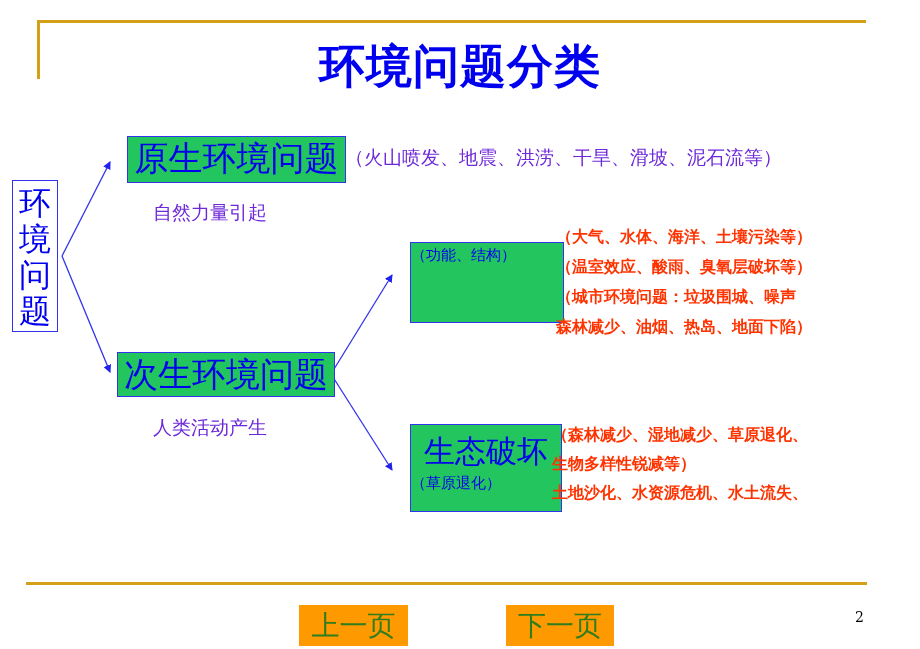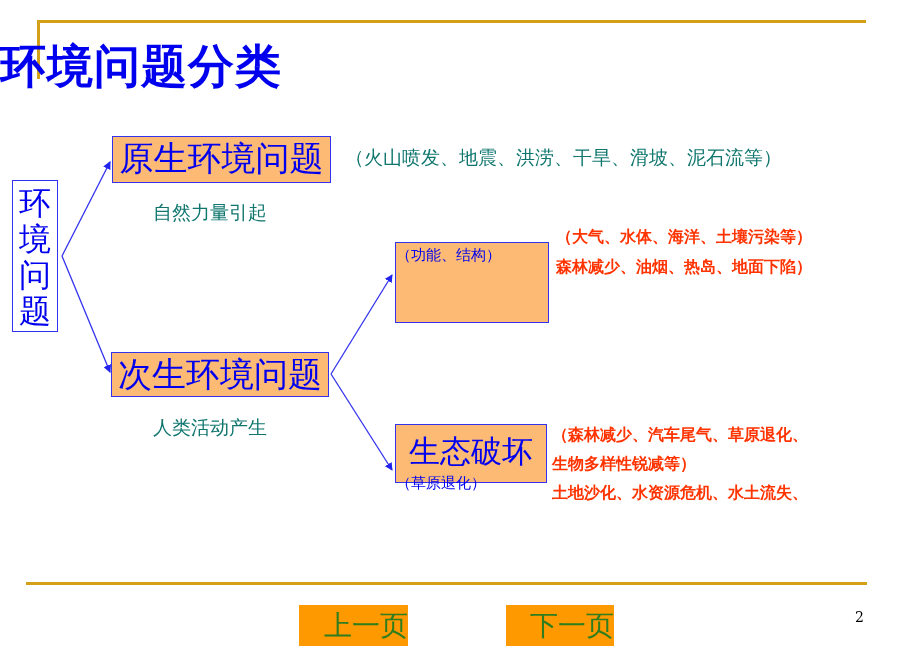--- a/index.html
+++ b/index.html
@@ -1,33 +1,33 @@
 <!DOCTYPE html>
 <html><head>
 <meta charset="utf-8">
 <style>
   html, body { margin:0; padding:0; background:#ffffff; }
   body { width:920px; height:649px; position:relative; overflow:hidden;
          font-family:"DejaVu Serif","Liberation Serif",serif; }
   .gold-h { position:absolute; height:3px; background:#d4a017; }
   .gold-v { position:absolute; width:3px; background:#d4a017; }
-  .title { position:absolute; left:0; width:920px; top:36px; text-align:left;
+  .title { position:absolute; left:0; width:920px; top:36px; text-align:center;
            font-family:"DejaVu Sans","Liberation Sans",sans-serif; font-weight:bold;
            font-size:46px; color:#0000ee; letter-spacing:1px; }
-  .box { position:absolute; border:1.5px solid #3333ee; box-sizing:border-box; color:#0000ee; background:#fdba74; }
+  .box { position:absolute; border:1.5px solid #3333ee; box-sizing:border-box; color:#0000ee; background:#22c55e;margin-left:15px; }
   .box-main { font-size:34px; line-height:42px; text-align:center; white-space:nowrap; }
   .box-sub { font-size:15px; line-height:24px; text-align:left; white-space:nowrap; }
   .vert { position:absolute; left:12px; top:180px; width:46px; height:152px;
           border:1.5px solid #3333ee; box-sizing:border-box; color:#0000ee;
           font-size:32px; line-height:36px; text-align:center; padding-top:4px; }
   .vert span { display:block; }
-  .red { position:absolute; color:#0f766e; font-size:19px; white-space:nowrap;font-family:Liberation Serif, serif; }
+  .red { position:absolute; color:#6d28d9; font-size:19px; white-space:nowrap;font-family:Liberation Serif, serif; }
   .redlines { position:absolute; color:#ff3300; font-size:16px; line-height:30px; white-space:nowrap;font-weight:bold; }
   .nav-btn { position:absolute; top:605px; height:41px; background:#ff9900; color:#2e7d1e;
-             font-size:28px; line-height:41px; text-align:right; cursor:pointer; }
+             font-size:28px; line-height:41px; text-align:center; cursor:pointer; }
   .pagenum { position:absolute; left:855px; top:609px; font-size:14px; color:#000; }
   svg.arrows { position:absolute; left:0; top:0; width:920px; height:649px; pointer-events:none; }
 </style>
 </head>
 <body>
 
 <div class="gold-h" style="left:37px; top:20px; width:829px;"></div>
 <div class="gold-v" style="left:37px; top:20px; height:59px;"></div>
 <div class="gold-h" style="left:26px; top:582px; width:841px;"></div>
 
@@ -53,39 +53,41 @@
   <span>问</span>
   <span>题</span>
 </div>
 
 <div class="box box-main" style="left:112px; top:136px; width:219px; height:47px;">
   <span>原生环境问题</span>
 </div>
 <div class="red" style="left:153px; top:200px;">自然力量引起</div>
 <div class="red" style="left:345px; top:145px;">（火山喷发、地震、洪涝、干旱、滑坡、泥石流等）</div>
 
-<div class="box box-main" style="left:111px; top:352px; width:218px; height:45px;">
+<div class="box box-main" style="left:102px; top:352px; width:218px; height:45px;">
   <span>次生环境问题</span>
 </div>
 <div class="red" style="left:153px; top:415px;">人类活动产生</div>
 
 <div class="box" style="left:395px; top:242px; width:154px; height:81px;">
   <div class="box-sub">（功能、结构）</div>
 </div>
 <div class="redlines" style="left:556px; top:222px;">
   <div>（大气、水体、海洋、土壤污染等）</div>
+  <div>（温室效应、酸雨、臭氧层破坏等）</div>
+  <div>（城市环境问题：垃圾围城、噪声</div>
   <div>森林减少、油烟、热岛、地面下陷）</div>
 </div>
 
-<div class="box" style="left:395px; top:424px; width:152px; height:59px;">
+<div class="box" style="left:395px; top:424px; width:152px; height:88px;">
   <div class="box-main" style="font-size:31px; line-height:40px; margin-top:6px;">生态破坏</div>
   <div class="box-sub">（草原退化）</div>
 </div>
 <div class="redlines" style="left:552px; top:420px; line-height:29px;">
-  <div>（森林减少、汽车尾气、草原退化、</div>
+  <div>（森林减少、湿地减少、草原退化、</div>
   <div>生物多样性锐减等）</div>
   <div>土地沙化、水资源危机、水土流失、</div>
 </div>
 
 <div class="nav-btn" style="left:299px; width:109px;">上一页</div>
 <div class="nav-btn" style="left:506px; width:108px;">下一页</div>
 
 <div class="pagenum">2</div>
 
 </body></html>

